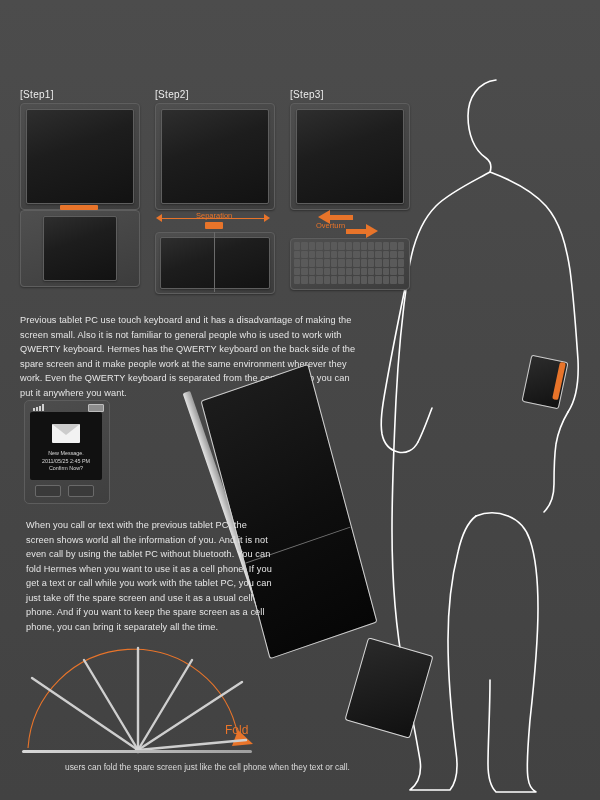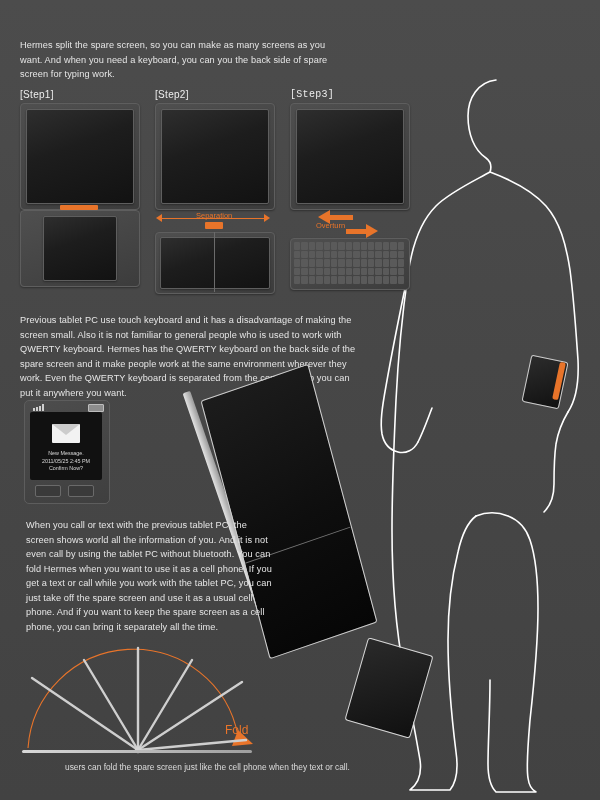--- a/index.html
+++ b/index.html
@@ -62,21 +62,21 @@
 
   
   .step-label {
     position: absolute;
     font-size: 10px;
     color: #ededed;
     letter-spacing: 0.3px;
   }
   #step1-label { left: 20px;  top: 89px; }
   #step2-label { left: 155px; top: 89px; }
-  #step3-label { left: 290px; top: 89px; font-family: Liberation Mono, monospace; }
+  #step3-label { left: 290px; top: 89px; }
 
   
   .panel {
     position: absolute;
     border-radius: 4px;
     border: 1px solid #5e5e5e;
     box-shadow: 0 1px 2px rgba(0,0,0,0.35);
   }
   .screen-dark {
     background: linear-gradient(160deg, #2e2e2e 0%, #1d1d1d 40%, #121212 100%);
@@ -338,21 +338,20 @@
     width: 300px; height: 740px;
     pointer-events: none;
   }
 </style>
 </head>
 <body>
 
 <div id="page">
 
 
-  <div class="para" id="intro-text">Hermes split the spare screen, so you can make as many screens as you want. And when you need a keyboard, you can you the back side of spare screen for typing work.</div>
 
   <svg id="silhouette" viewBox="0 0 300 740">
     <g fill="none" stroke="#ffffff" stroke-width="1.6" stroke-linejoin="round" stroke-linecap="round">
       <path d="M196 20 C178 22 168 38 168 56 C168 74 174 90 186 98 C190 101 192 106 190 112
                C176 120 150 132 136 146 C120 162 112 186 108 214
                C102 256 98 300 96 340 C94 382 92 430 92 470
                C92 520 96 570 104 612 C110 646 116 676 120 700
                C122 714 118 724 110 730 L150 730 C158 720 158 706 156 692
                C152 660 148 620 148 580 C148 548 152 516 158 492
                C162 474 168 462 176 456"></path>

